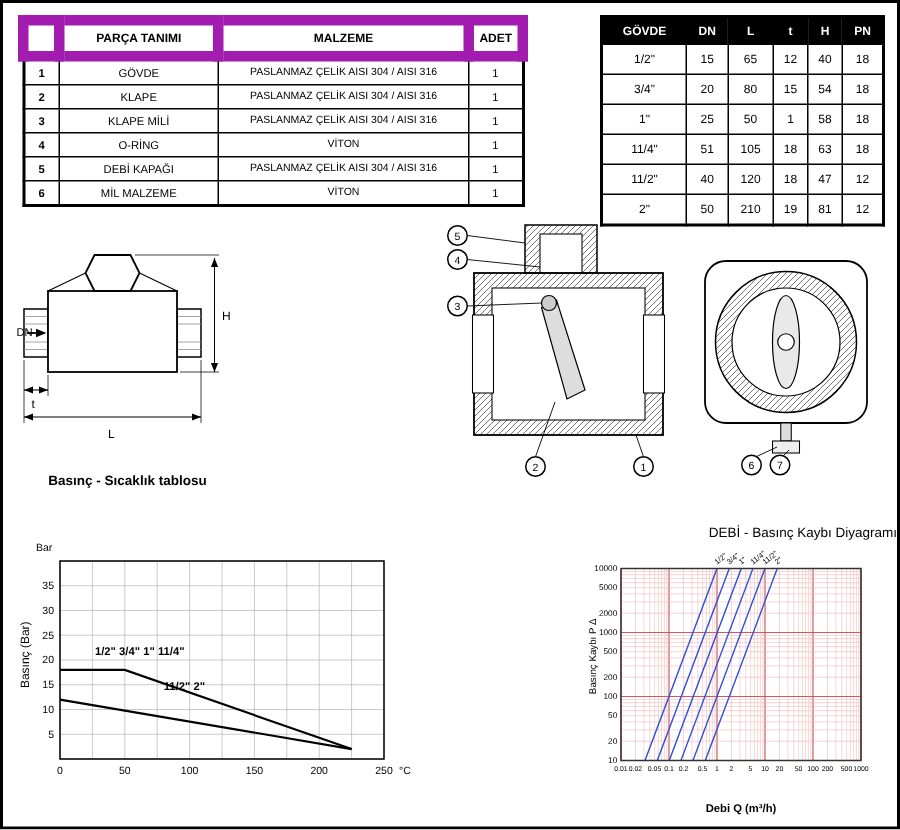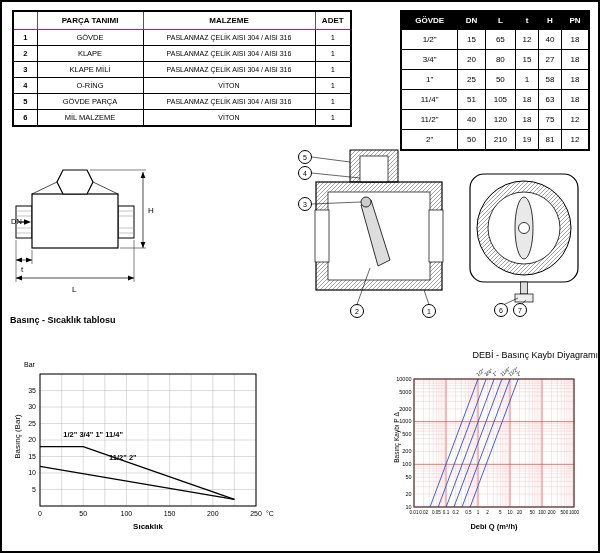--- a/index.html
+++ b/index.html
@@ -4,45 +4,45 @@
 <style>
   * { margin:0; padding:0; box-sizing:border-box; }
   html,body { background:#fff; }
   .page {
     position:relative; width:600px; height:553px; background:#fff;
     border:2px solid #000; overflow:hidden; color:#000;
     font-family:"Liberation Sans", sans-serif;
   }
   table { border-collapse:collapse; position:absolute; background:#fff; }
   .parts-table { left:10px; top:8px; width:340px; border:2px solid #000; }
-  .parts-table th { border:1px solid #a21caf; font-size:8px; font-weight:bold; text-align:center; padding:4px 2px; }
+  .parts-table th { border:7px solid #a21caf; font-size:8px; font-weight:bold; text-align:center; padding:4px 2px; }
   .parts-table td { border:1px solid #000; font-size:7.5px; text-align:center; padding:3px 2px; }
   .parts-table td:nth-child(1){ width:24px; font-weight:bold; }
   .parts-table td:nth-child(2){ width:106px; }
   .parts-table td:nth-child(3){ font-size:7px; }
   .parts-table td:nth-child(4){ width:36px; }
   .dims-table { left:398px; top:8px; width:190px; border:2px solid #000; }
   .dims-table th { background:#000; color:#fff; border:1px solid #000; font-size:8px; padding:4px 2px; }
   .dims-table td { border:1px solid #000; font-size:8px; text-align:center; padding:5px 2px; }
   .front-svg   { position:absolute; left:8px;   top:150px; }
   .section-svg { position:absolute; left:292px; top:142px; }
   .side-svg    { position:absolute; left:452px; top:146px; }
-  .front-caption { position:absolute; left:8px; top:313px; width:150px; text-align:left;
+  .front-caption { position:absolute; left:8px; top:313px; width:150px; text-align:center;
                    font-size:9px; font-weight:bold; }
   .pt-chart { position:absolute; left:2px; top:352px; width:272px; height:198px; }
   .pt-chart .vlabel { position:absolute; left:-42px; top:78px; width:110px; text-align:center;
                       font-size:8px; transform:rotate(-90deg); }
   .pt-chart .xlabel { position:absolute; left:36px; top:168px; width:216px; text-align:center;
                       font-size:8px; font-weight:bold; }
   .ll-chart { position:absolute; left:378px; top:348px; width:218px; height:203px; }
   .ll-chart .title { position:absolute; left:0; top:0; width:100%; text-align:right;
                      font-size:9px; font-weight:normal; }
   .ll-chart .vlabel { position:absolute; left:-44px; top:84px; width:120px; text-align:center;
                       font-size:6.5px; transform:rotate(-90deg); }
-  .ll-chart .xlabel { position:absolute; left:34px; top:172px; width:160px; text-align:center;
+  .ll-chart .xlabel { position:absolute; left:34px; top:184px; width:160px; text-align:center;
                       font-size:7.5px; font-weight:bold; }
   svg text { font-family:"Liberation Sans", sans-serif; }
 </style>
 </head>
 <body>
 
 <div class="page">
 
   <table class="parts-table">
       <thead>
@@ -73,21 +73,21 @@
           <td>1</td>
         </tr>
         <tr>
           <td>4</td>
           <td>O-RİNG</td>
           <td>VİTON</td>
           <td>1</td>
         </tr>
         <tr>
           <td>5</td>
-          <td>GÖVDE PARÇA</td>
+          <td>DEBİ KAPAĞI</td>
           <td>PASLANMAZ ÇELİK AISI 304 / AISI 316</td>
           <td>1</td>
         </tr>
         <tr>
           <td>6</td>
           <td>MİL MALZEME</td>
           <td>VİTON</td>
           <td>1</td>
         </tr>
       </tbody>
@@ -111,21 +111,21 @@
           <td>65</td>
           <td>12</td>
           <td>40</td>
           <td>18</td>
         </tr>
         <tr>
           <td>3/4"</td>
           <td>20</td>
           <td>80</td>
           <td>15</td>
-          <td>27</td>
+          <td>54</td>
           <td>18</td>
         </tr>
         <tr>
           <td>1"</td>
           <td>25</td>
           <td>50</td>
           <td>1</td>
           <td>58</td>
           <td>18</td>
         </tr>
@@ -135,21 +135,21 @@
           <td>105</td>
           <td>18</td>
           <td>63</td>
           <td>18</td>
         </tr>
         <tr>
           <td>11/2"</td>
           <td>40</td>
           <td>120</td>
           <td>18</td>
-          <td>75</td>
+          <td>47</td>
           <td>12</td>
         </tr>
         <tr>
           <td>2"</td>
           <td>50</td>
           <td>210</td>
           <td>19</td>
           <td>81</td>
           <td>12</td>
         </tr>
@@ -308,21 +308,20 @@
         <text x="165.6" y="162" text-anchor="middle" font-size="7">150</text>
         <text x="208.8" y="162" text-anchor="middle" font-size="7">200</text>
         <text x="252" y="162" text-anchor="middle" font-size="7">250</text>
         <text x="20" y="13" font-size="7">Bar</text>
         <text x="262" y="162" font-size="7">°C</text>
         <polyline points="36.0,92.6 79.2,92.6 230.4,145.4" fill="none" stroke="#000" stroke-width="1.4"></polyline>
         <polyline points="36.0,112.4 230.4,145.4" fill="none" stroke="#000" stroke-width="1.4"></polyline>
         <text x="59.328" y="82.7" font-size="7.5" font-weight="bold">1/2" 3/4" 1" 11/4"</text>
         <text x="105.12" y="105.80000000000001" font-size="7.5" font-weight="bold">11/2" 2"</text>
       </svg>
-    <div class="xlabel">Sıcaklık</div>
   </div>
 
   <div class="ll-chart">
     <div class="title">DEBİ - Basınç Kaybı Diyagramı</div>
     <div class="vlabel">Basınç Kaybı P Δ</div>
     <svg width="218" height="168" style="position:absolute;left:0;top:13px">
         <line x1="34" y1="16" x2="34" y2="144" stroke="#cc5c5c" stroke-width="0.8"></line>
         <line x1="43.6329598612474" y1="16" x2="43.6329598612474" y2="144" stroke="#f0b0b0" stroke-width="0.35"></line>
         <line x1="49.267880151029196" y1="16" x2="49.267880151029196" y2="144" stroke="#f0b0b0" stroke-width="0.35"></line>
         <line x1="53.2659197224948" y1="16" x2="53.2659197224948" y2="144" stroke="#f0b0b0" stroke-width="0.35"></line>

